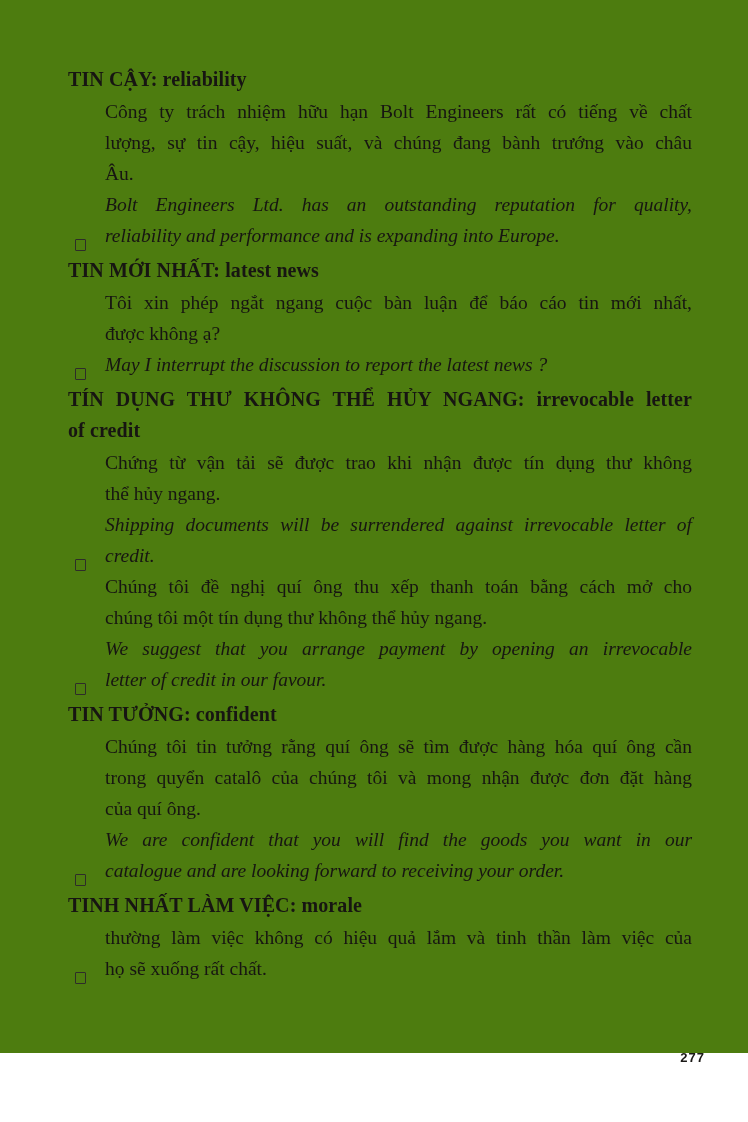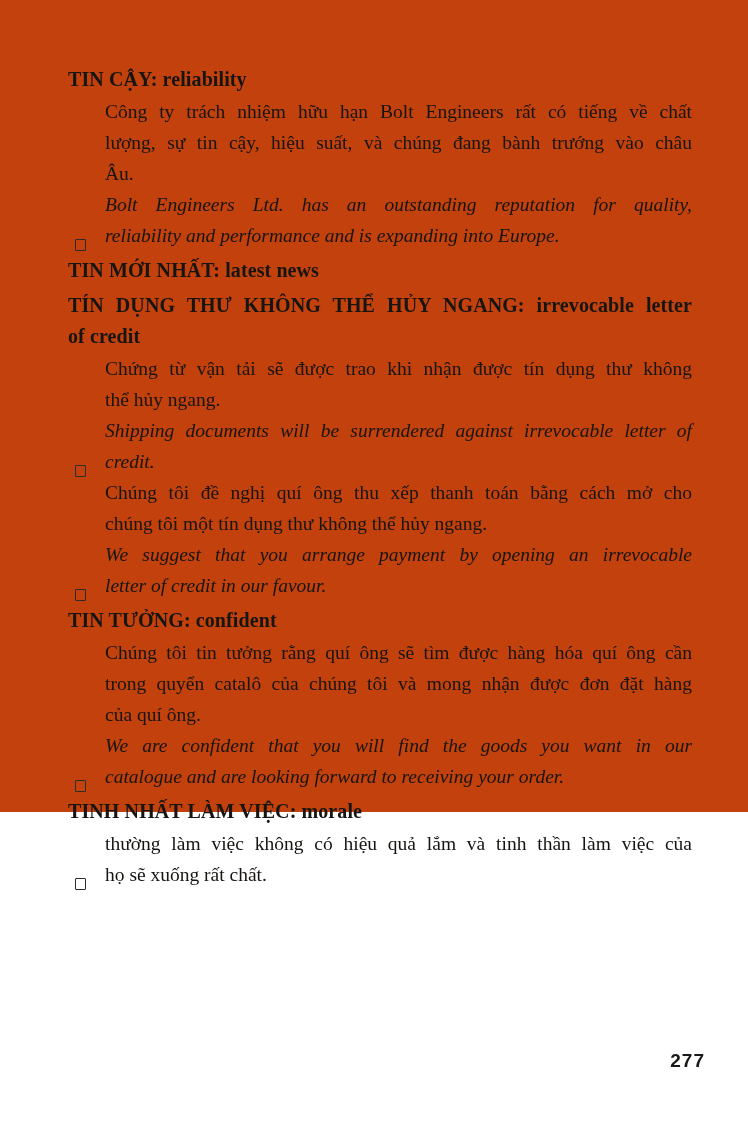--- a/index.html
+++ b/index.html
@@ -13,22 +13,22 @@
     position: relative;
     font-family: "Liberation Serif", serif;
     color: #171512;
     overflow: hidden;
   }
   .page {
     position: absolute;
     left: 0;
     top: 0;
     width: 748px;
-    height: 812px;
-    background: #c2410c;
+    height: 1053px;
+    background: #4d7c0f;
     box-sizing: border-box;
     padding: 60px 56px 0 68px;
   }
   .entries { width: 624px; }
   section.entry { margin: 0; padding: 0; }
   h2.entry-heading {
     margin: 4px 0 1px 0;
     padding: 0;
     font-size: 20px;
     font-weight: bold;
@@ -71,21 +71,21 @@
     text-align-last: justify;
     text-justify: inter-word;
   }
   .line.en { font-style: italic; font-family: Liberation Serif, serif; }
   .page-number {
     position: absolute;
     left: 655px;
     top: 1050px;
     width: 50px;
     text-align: right;
-    font-size: 19px;
+    font-size: 13px;
     font-weight: bold;
     font-family: "Liberation Sans", sans-serif;
     letter-spacing: 1px;
     color: #1b1916;
   }
 </style>
 </head>
 <body>
 
 <div class="page">
@@ -104,20 +104,30 @@
             <div class="line vi">Âu.</div>
             <div class="line en jl">Bolt Engineers Ltd. has an outstanding reputation for quality,</div>
             <div class="line en">reliability and performance and is expanding into Europe.</div>
           </div>
         </div>
       </section>
       <section class="entry">
         <h2 class="entry-heading">
           <div class="heading-line">TIN MỚI NHẤT: latest news</div>
         </h2>
+        <div class="example">
+          <span class="marker-col">
+            <span class="bullet-square"></span>
+          </span>
+          <div class="body-col">
+            <div class="line vi jl">Tôi xin phép ngắt ngang cuộc bàn luận để báo cáo tin mới nhất,</div>
+            <div class="line vi">được không ạ?</div>
+            <div class="line en">May I interrupt the discussion to report the latest news ?</div>
+          </div>
+        </div>
       </section>
       <section class="entry">
         <h2 class="entry-heading">
           <div class="heading-line jl">TÍN DỤNG THƯ KHÔNG THỂ HỦY NGANG: irrevocable letter</div>
           <div class="heading-line">of credit</div>
         </h2>
         <div class="example">
           <span class="marker-col">
             <span class="bullet-square"></span>
           </span>

